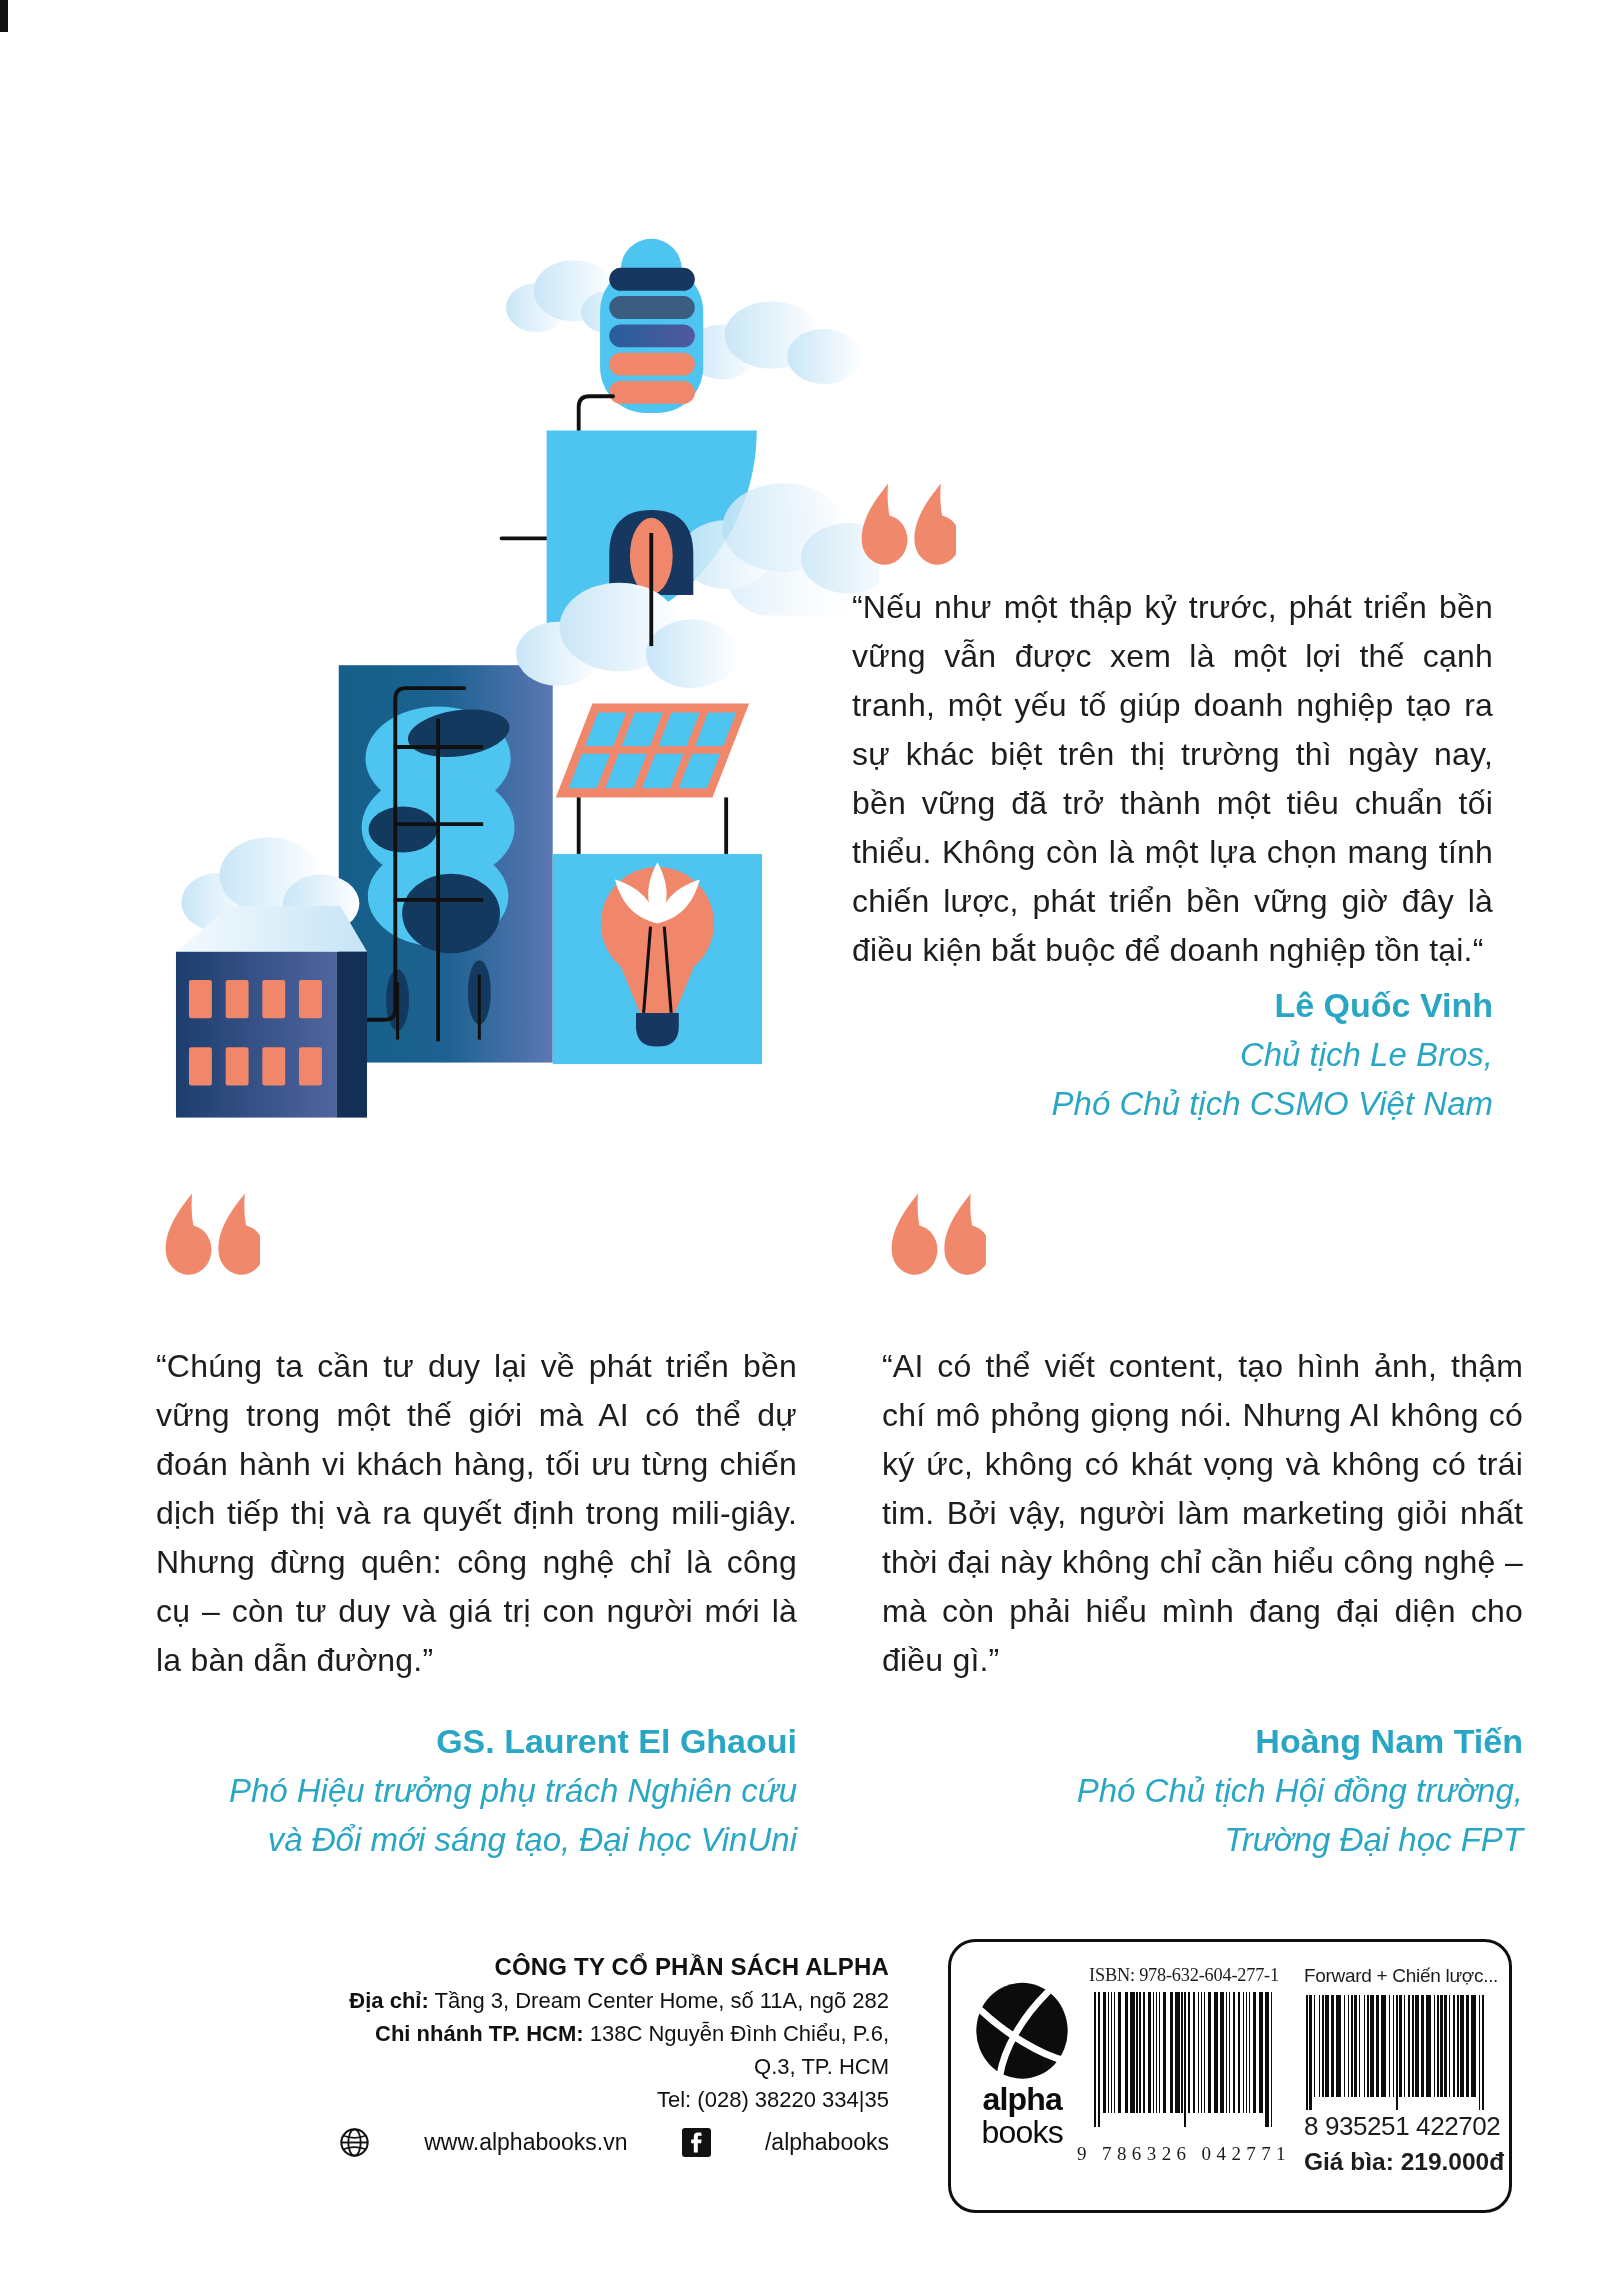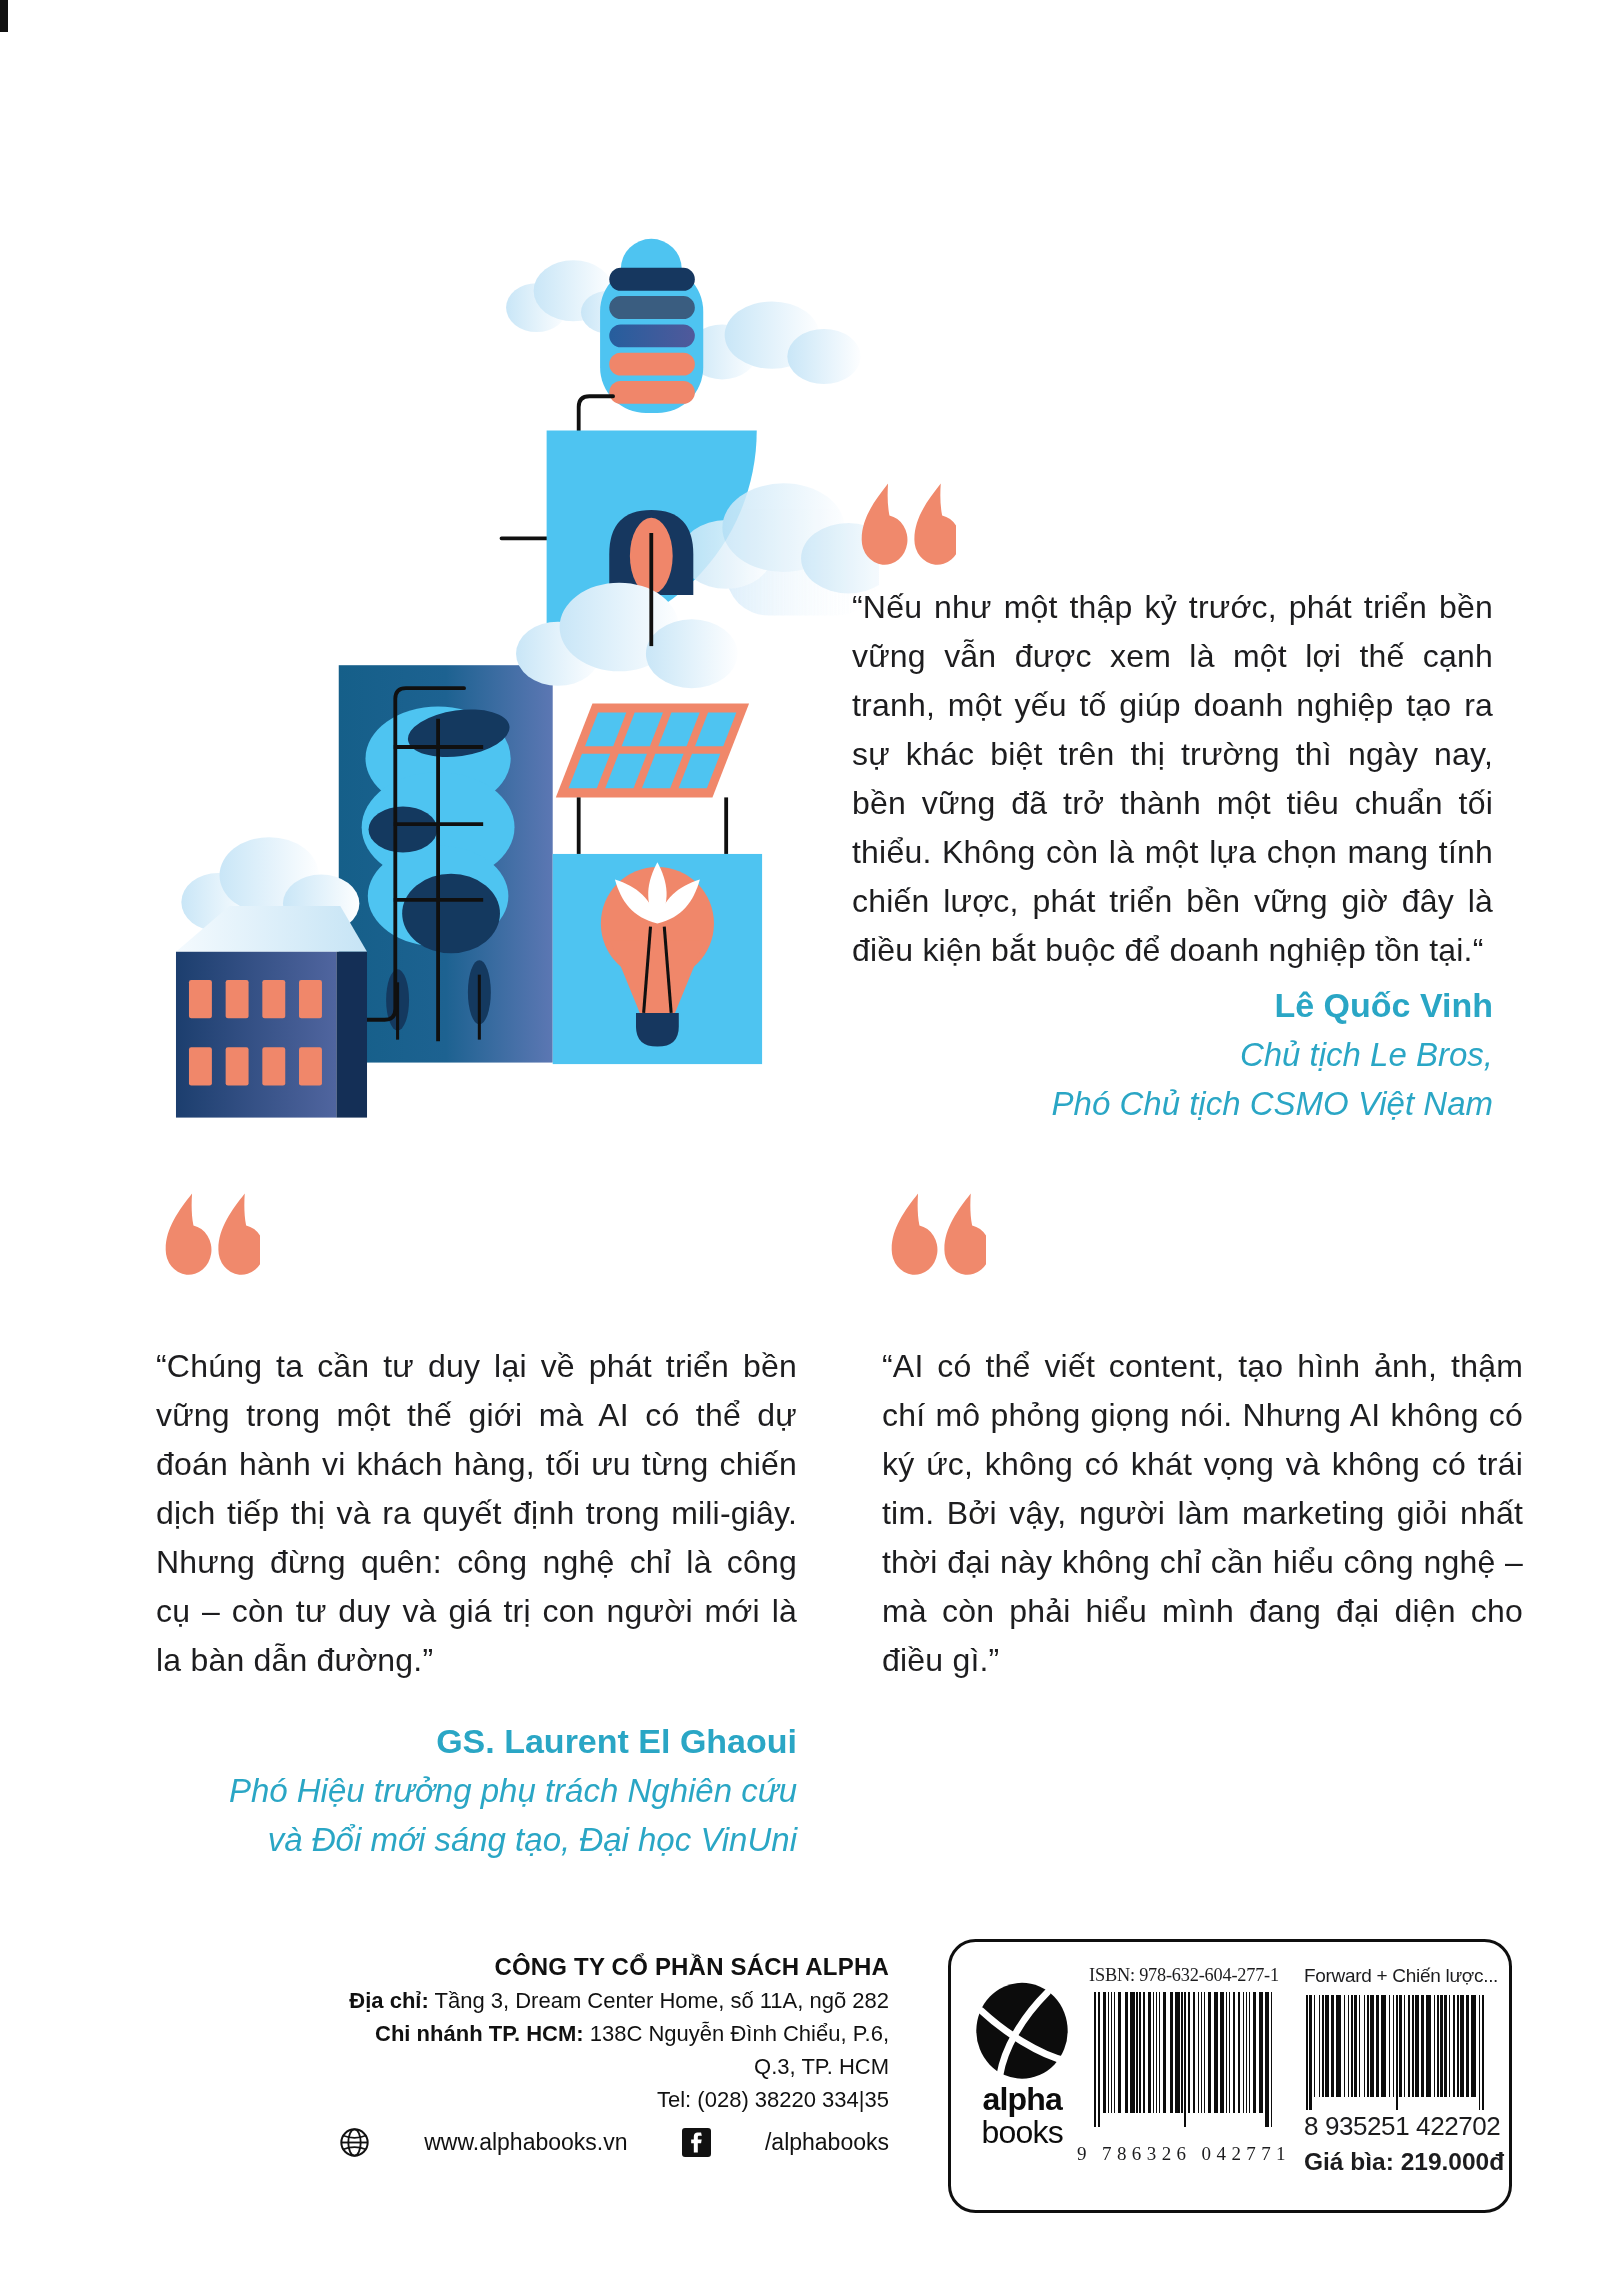--- a/index.html
+++ b/index.html
@@ -237,20 +237,25 @@
   </section>
 
   <section class="quote q3">
     <svg class="qicon" viewBox="0 0 150 128">
       <g fill="#F0896C">
         <path d="M52,2 C33,26 14,52 14,82 a33,36 0 1 0 40,-34 C51,33 51,17 52,2 Z"></path>
         <path transform="translate(76,0)" d="M52,2 C33,26 14,52 14,82 a33,36 0 1 0 40,-34 C51,33 51,17 52,2 Z"></path>
       </g>
     </svg>
     <p class="qtext">“AI có thể viết content, tạo hình ảnh, thậm chí mô phỏng giọng nói. Nhưng AI không có ký ức, không có khát vọng và không có trái tim. Bởi vậy, người làm marketing giỏi nhất thời đại này không chỉ cần hiểu công nghệ – mà còn phải hiểu mình đang đại diện cho điều gì.”</p>
+    <div class="attr">
+      <div class="author">Hoàng Nam Tiến</div>
+      <div class="role">Phó Chủ tịch Hội đồng trường,</div>
+      <div class="role">Trường Đại học FPT</div>
+    </div>
   </section>
 
   <div class="pub">
     <div class="name">CÔNG TY CỔ PHẦN SÁCH ALPHA</div>
     <div class="line"><b>Địa chỉ:</b><span> Tầng 3, Dream Center Home, số 11A, ngõ 282</span></div>
     <div class="line"><b>Chi nhánh TP. HCM:</b><span> 138C Nguyễn Đình Chiểu, P.6, Q.3, TP. HCM</span></div>
     <div class="line">Tel: (028) 38220 334|35</div>
     <div class="linksrow">
       <svg class="ic" width="31" height="31" viewBox="0 0 40 40">
         <circle cx="20" cy="20" r="17" fill="none" stroke="#111" stroke-width="2.6"></circle>

